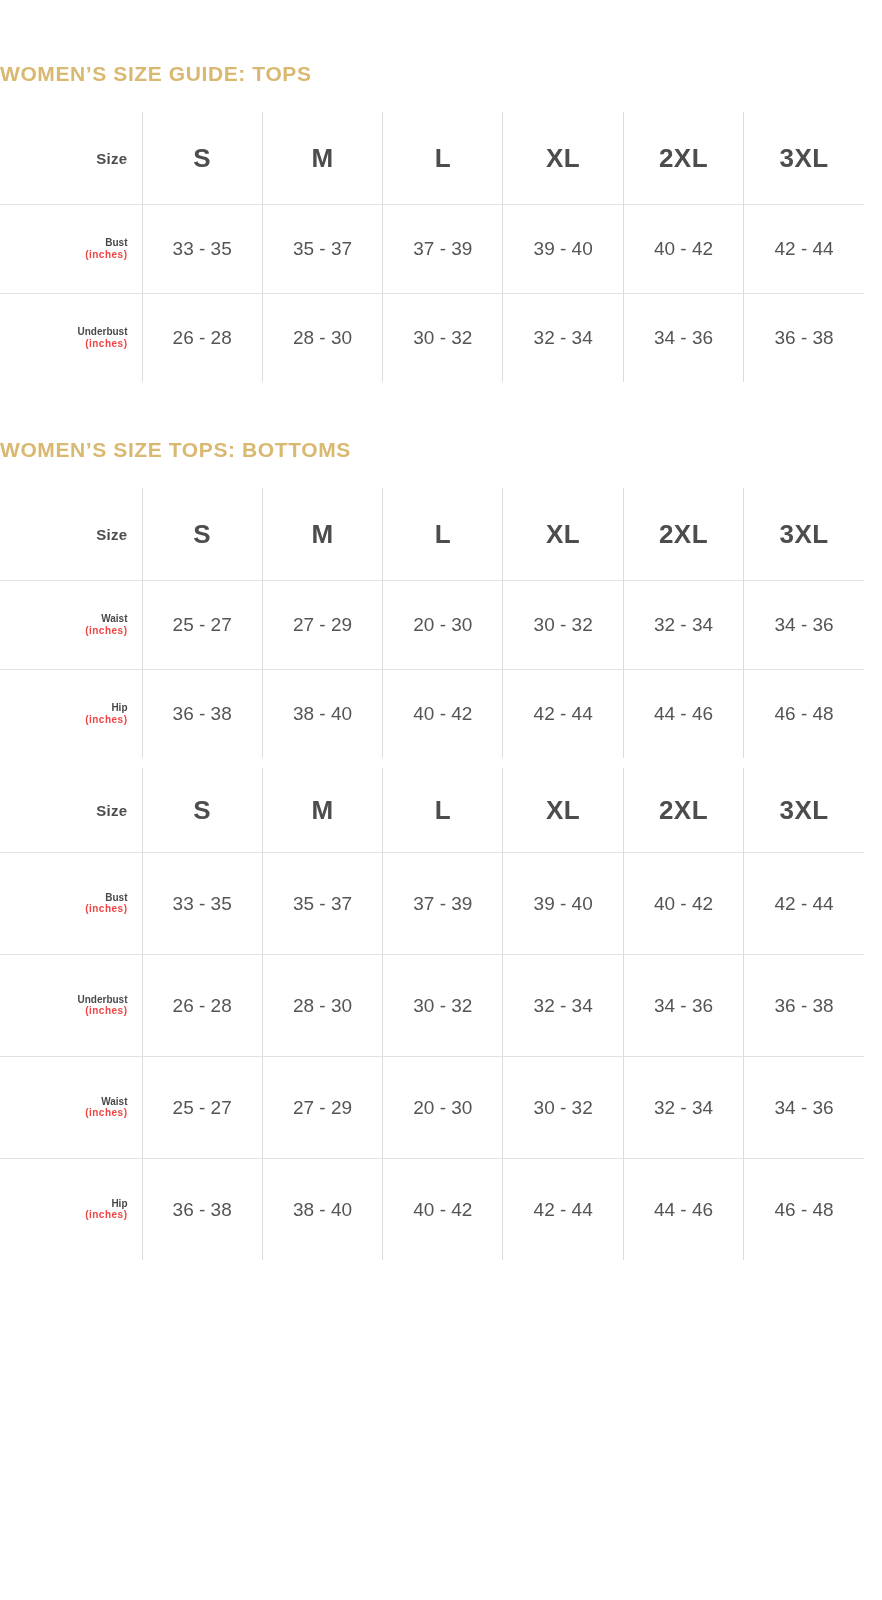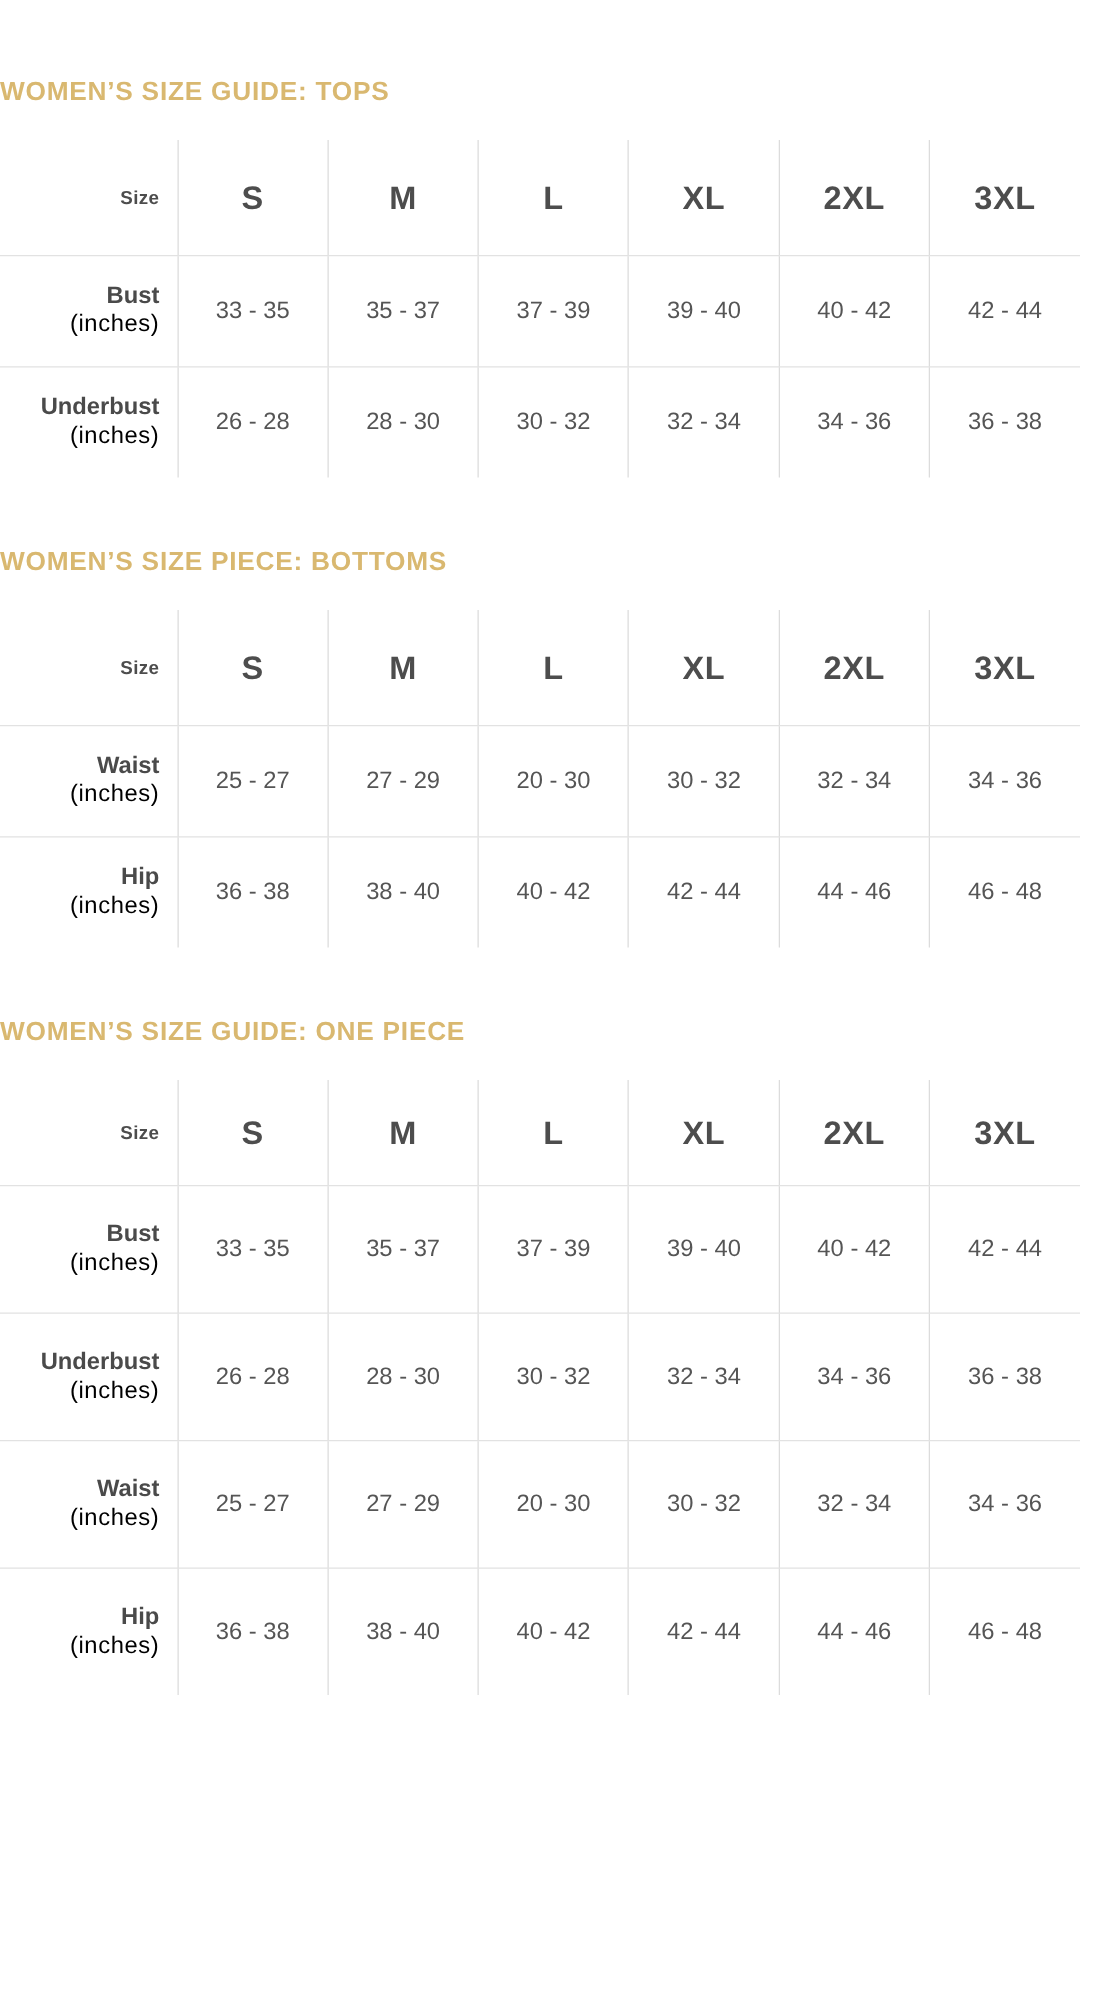--- a/index.html
+++ b/index.html
@@ -60,34 +60,34 @@
   table.size-table tr td:last-child {
     border-right: none;
   }
   table.size-table tr:last-child td {
     border-bottom: none;
   }
   table.size-table td.rowlabel {
     border-right: 1px solid #dcdcdc;
     text-align: right;
     padding-right: 14px;
-    font-size: 19px;
+    font-size: 10px;
     color: #4a4a4a;
   }
   table.size-table td.rowlabel .nm {
     font-weight: 700;
     display: block;
     line-height: 1.15;
   }
   table.size-table td.rowlabel .unit {
     display: block;
-    font-weight: 400;
+    font-weight: 700;
     letter-spacing: 0.5px;
     line-height: 1.25;
-    color: #000000;
+    color: #ef4444;
   }
   
   table.size-table tr.head td {
     height: 92px;
     font-size: 26px;
     font-weight: 700;
     color: #4d4d4d;
     letter-spacing: 0.5px;
   }
   table.size-table tr.head td.rowlabel {
@@ -153,21 +153,21 @@
           <td>30 - 32</td>
           <td>32 - 34</td>
           <td>34 - 36</td>
           <td>36 - 38</td>
         </tr>
       </tbody>
     </table>
   </div>
 
   <div class="section bottoms">
-    <div class="section-title">WOMEN’S SIZE PIECE: BOTTOMS</div>
+    <div class="section-title">WOMEN’S SIZE TOPS: BOTTOMS</div>
     <table class="size-table">
       <colgroup>
           <col class="label-col">
           <col>
           <col>
           <col>
           <col>
           <col>
           <col>
         </colgroup>
@@ -203,21 +203,20 @@
           <td>40 - 42</td>
           <td>42 - 44</td>
           <td>44 - 46</td>
           <td>46 - 48</td>
         </tr>
       </tbody>
     </table>
   </div>
 
   <div class="section onepiece">
-    <div class="section-title">WOMEN’S SIZE GUIDE: ONE PIECE</div>
     <table class="size-table">
       <colgroup>
           <col class="label-col">
           <col>
           <col>
           <col>
           <col>
           <col>
           <col>
         </colgroup>

